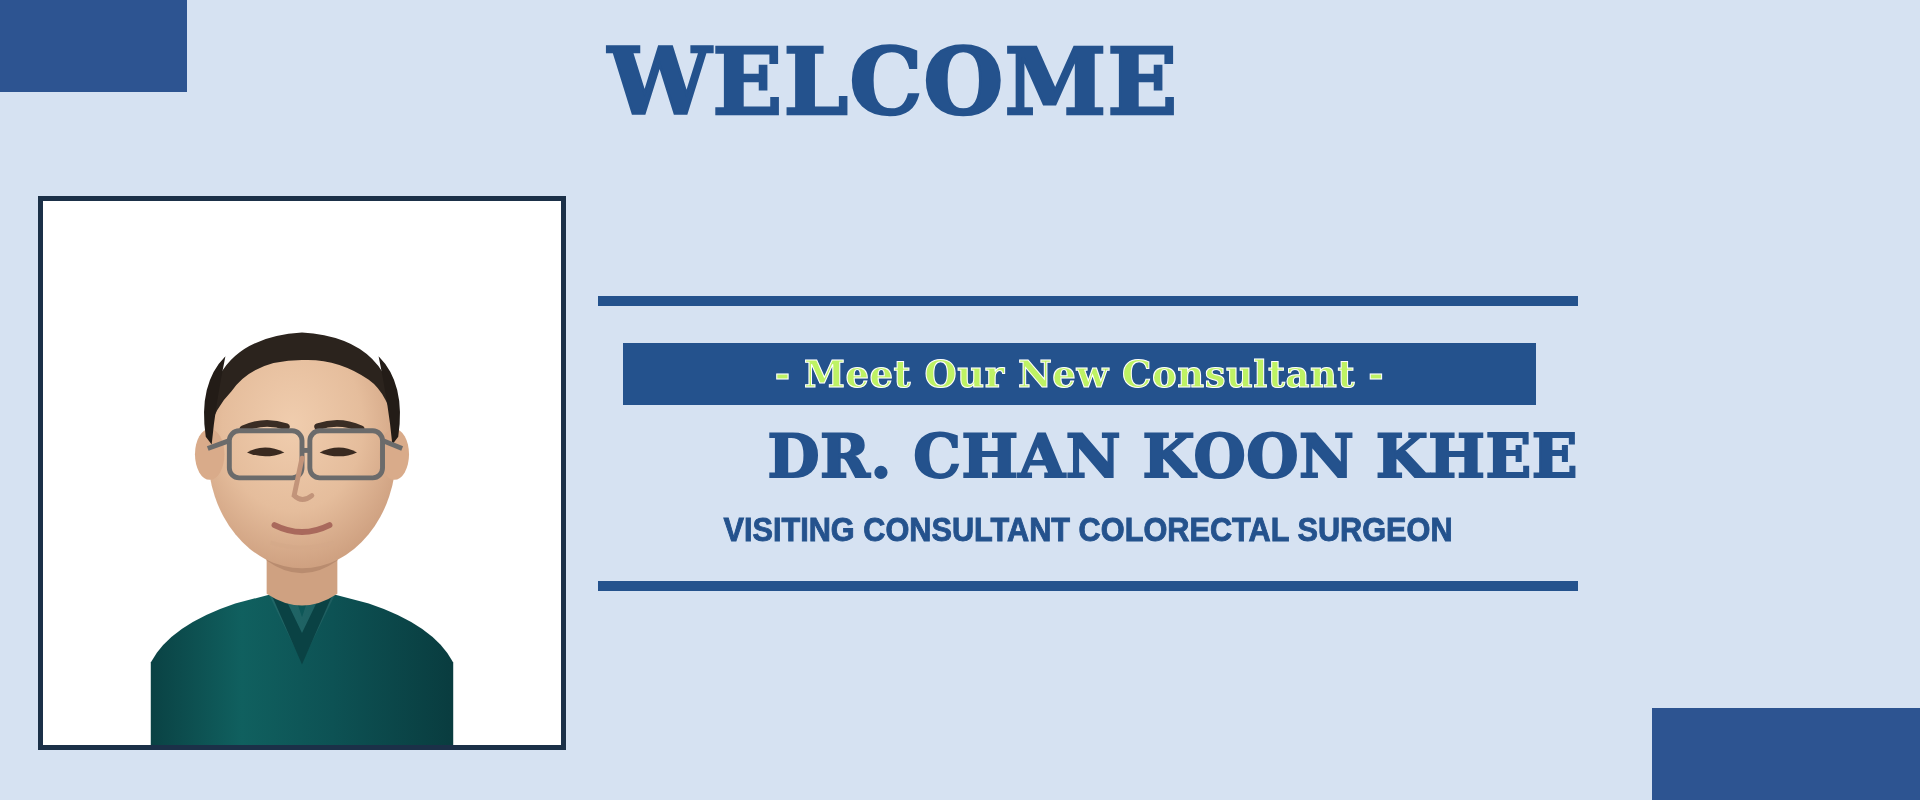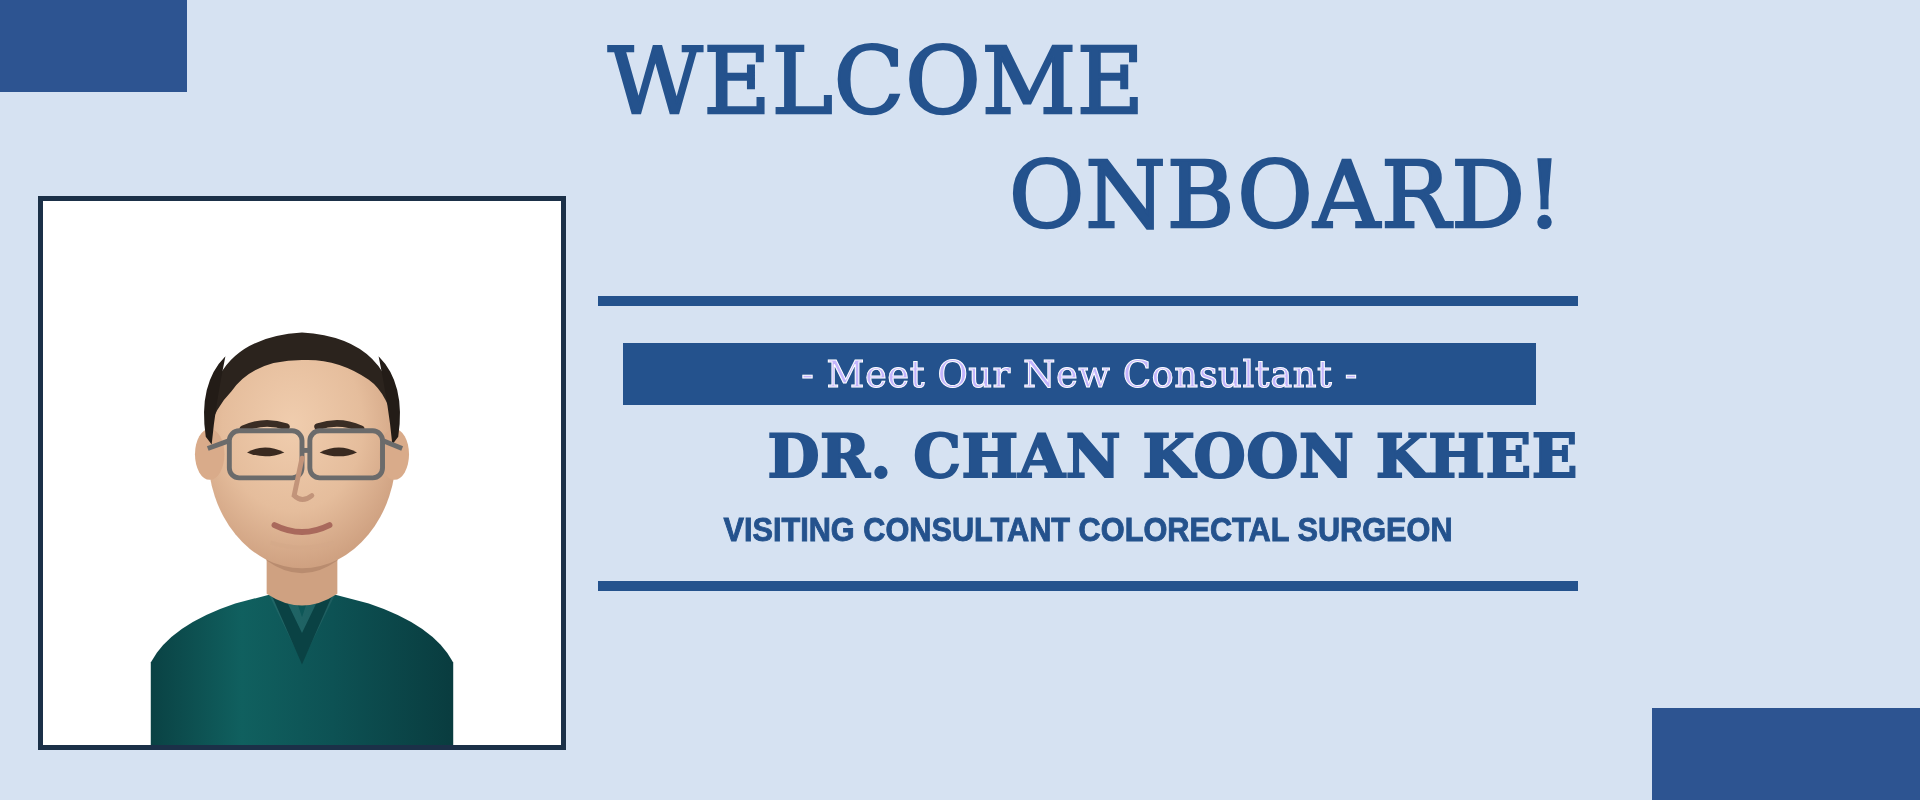--- a/index.html
+++ b/index.html
@@ -74,21 +74,21 @@
   
   #headline {
     position: absolute;
     left: 0;
     top: 36px;
     width: 980px;
   }
   .headline-line {
     color: #24528d;
     font-family: "DejaVu Serif", "Liberation Serif", serif;
-    font-weight: normal;
+    font-weight: bold;
     font-size: 92px;
     line-height: 1.0;
     letter-spacing: 1px;
     -webkit-text-stroke: 2.5px #24528d;
     white-space: nowrap;
   }
   #headline-line-1 {
     text-align: left;
     padding-left: 10px;
   }
@@ -115,23 +115,23 @@
     left: 25px;
     top: 343px;
     width: 913px;
     height: 62px;
     background: #24528d;
     display: flex;
     align-items: center;
     justify-content: center;
   }
   #banner-text {
-    color: #c4b5fd;
+    color: #bef264;
     font-family: "DejaVu Serif", "Liberation Serif", serif;
-    font-weight: normal;
+    font-weight: bold;
     font-size: 37px;
     letter-spacing: 0.5px;
     -webkit-text-stroke: 1px #ffffff;
     white-space: nowrap;
   }
 
   
   #doctor-name {
     position: absolute;
     left: 0;
@@ -255,21 +255,20 @@
           <path d="M 232 348 Q 264 358 296 348" stroke="#d4a888" stroke-width="4" fill="none" opacity="0.6"></path>
         </g>
       </svg>
     </div>
   </div>
 
   <div id="content">
 
     <div id="headline">
       <div class="headline-line" id="headline-line-1">WELCOME</div>
-      <div class="headline-line" id="headline-line-2">ONBOARD!</div>
     </div>
 
     <div class="divider" id="divider-top"></div>
 
     <div id="banner">
       <span id="banner-text">- Meet Our New Consultant -</span>
     </div>
 
     <div id="doctor-name">DR. CHAN KOON KHEE</div>
 

